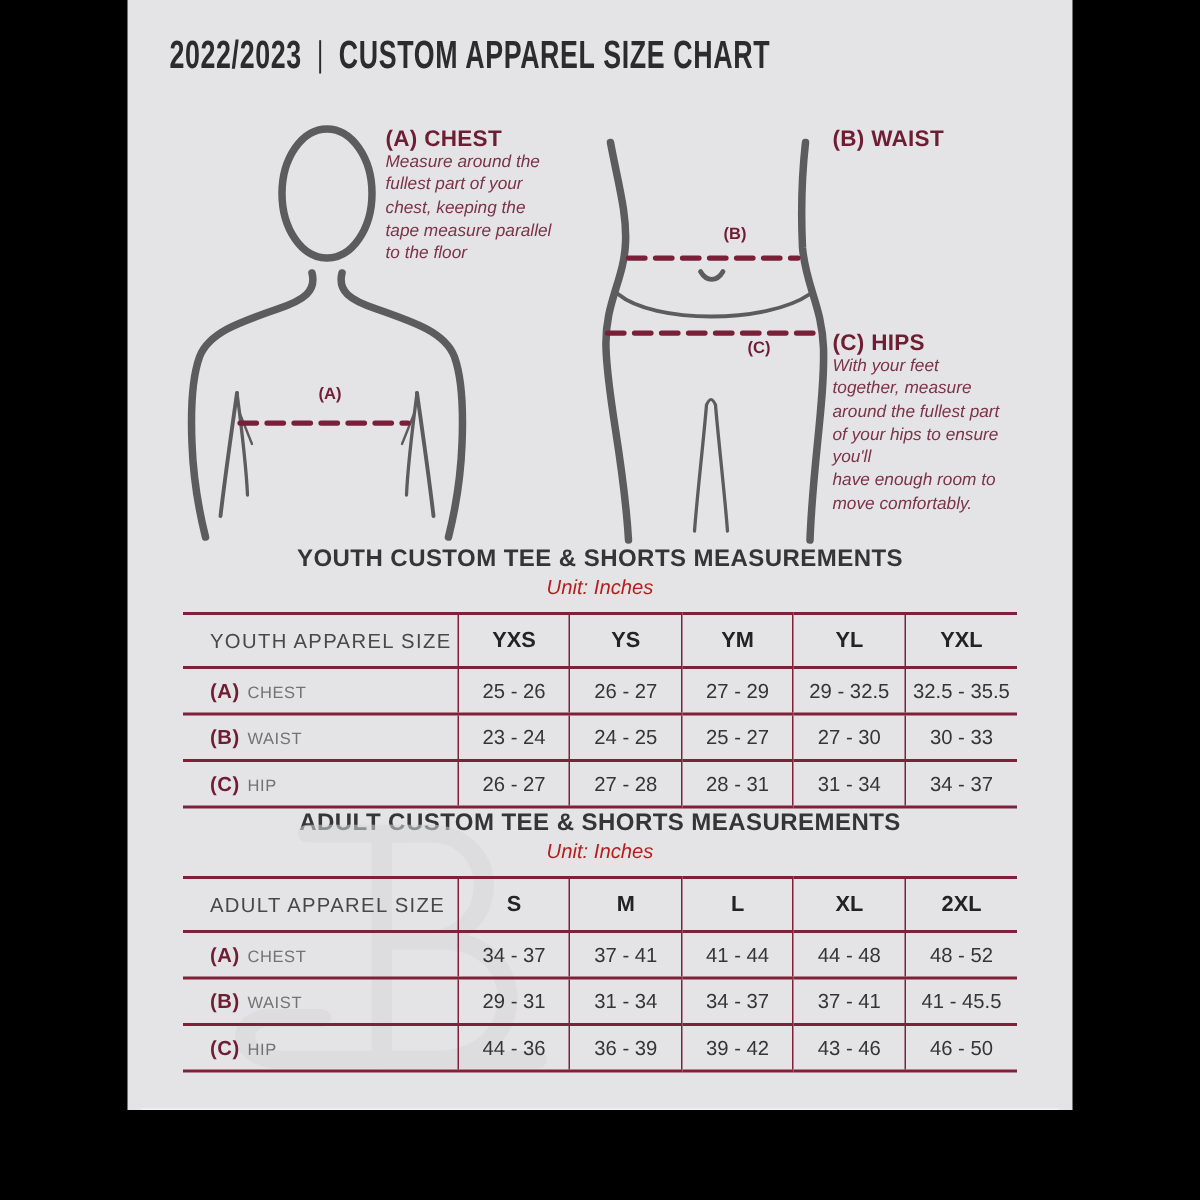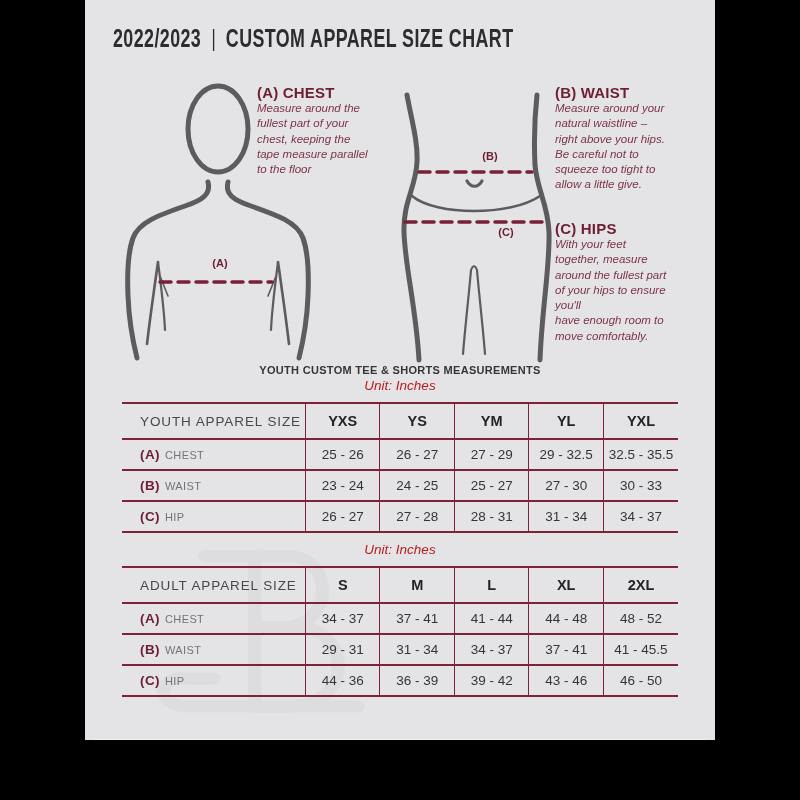--- a/index.html
+++ b/index.html
@@ -20,21 +20,21 @@
   
   .fig { position:absolute; }
   .guide { position:absolute; }
   .guide h3 { font-size:15px; font-weight:700; color:#6e1d33; letter-spacing:0.2px; }
   .guide p  { margin-top:0; font-size:11.5px; font-style:italic; color:#7c3347;
               line-height:1.33; white-space:pre-line; }
   .marker { position:absolute; font-size:11px; font-weight:700; color:#6e1d33; text-align:center; }
 
   
   .tbl-section { position:absolute; width:556px; text-align:center; }
-  .tbl-title { font-size:11px; font-weight:700; color:#353537; letter-spacing:0.3px; }
+  .tbl-title { font-size:16px; font-weight:700; color:#353537; letter-spacing:0.3px; }
   .tbl-unit  { font-size:13.5px; font-style:italic; color:#b91c1c; margin-top:2px; margin-bottom:9px; }
   table { width:556px; border-collapse:collapse; table-layout:fixed; position:relative; z-index:2; }
   col.c-label { width:33%; }
   col.c-size  { width:13.4%; }
   thead th { height:36px; border-top:2px solid #7e2139; border-bottom:2px solid #7e2139; }
   th.size-h { font-size:14.5px; font-weight:700; color:#232325; }
   th.label-h { font-size:13.5px; font-weight:400; color:#48484a; letter-spacing:0.9px; text-align:left; padding-left:18px; }
   tbody td { height:31px; font-size:13.5px; color:#353537; border-bottom:2px solid #7e2139; }
   tbody td.row-label { text-align:left; padding-left:18px; letter-spacing:0.4px; }
   .pfx { color:#6e1d33; font-weight:700; margin-right:5px; }
@@ -100,26 +100,20 @@
       <path d="M 80,178 C 82,173 84,173 86,178" stroke-width="2"></path>
       <path d="M 28,80 H 141" stroke="#7a1f38" stroke-width="3.5" stroke-dasharray="11 7"></path>
       <path d="M 14,130 H 158" stroke="#7a1f38" stroke-width="3.5" stroke-dasharray="11 7"></path>
     </svg>
 
     <div class="marker" style="left:388px; top:150px; width:34px;">(B)</div>
     <div class="marker" style="left:404px; top:226px; width:34px;">(C)</div>
 
     <div class="guide" style="left:470px; top:84px; width:142px;">
       <h3>(B) WAIST</h3>
-      <p>Measure around your
-natural waistline –
-right above your hips.
-Be careful not to
-squeeze too tight to
-allow a little give.</p>
     </div>
 
     <div class="guide" style="left:470px; top:220px; width:148px;">
       <h3>(C) HIPS</h3>
       <p>With your feet
 together, measure
 around the fullest part
 of your hips to ensure
 you'll
 have enough room to
@@ -171,20 +165,21 @@
             <td>27 - 28</td>
             <td>28 - 31</td>
             <td>31 - 34</td>
             <td>34 - 37</td>
           </tr>
         </tbody>
       </table>
     </div>
 
     <div class="tbl-section" style="left:37px; top:540px;">
+      <div class="tbl-title">ADULT CUSTOM TEE &amp; SHORTS MEASUREMENTS</div>
       <div class="tbl-unit">Unit: Inches</div>
       <table>
         <colgroup>
             <col class="c-label">
             <col class="c-size">
             <col class="c-size">
             <col class="c-size">
             <col class="c-size">
             <col class="c-size">
           </colgroup>

